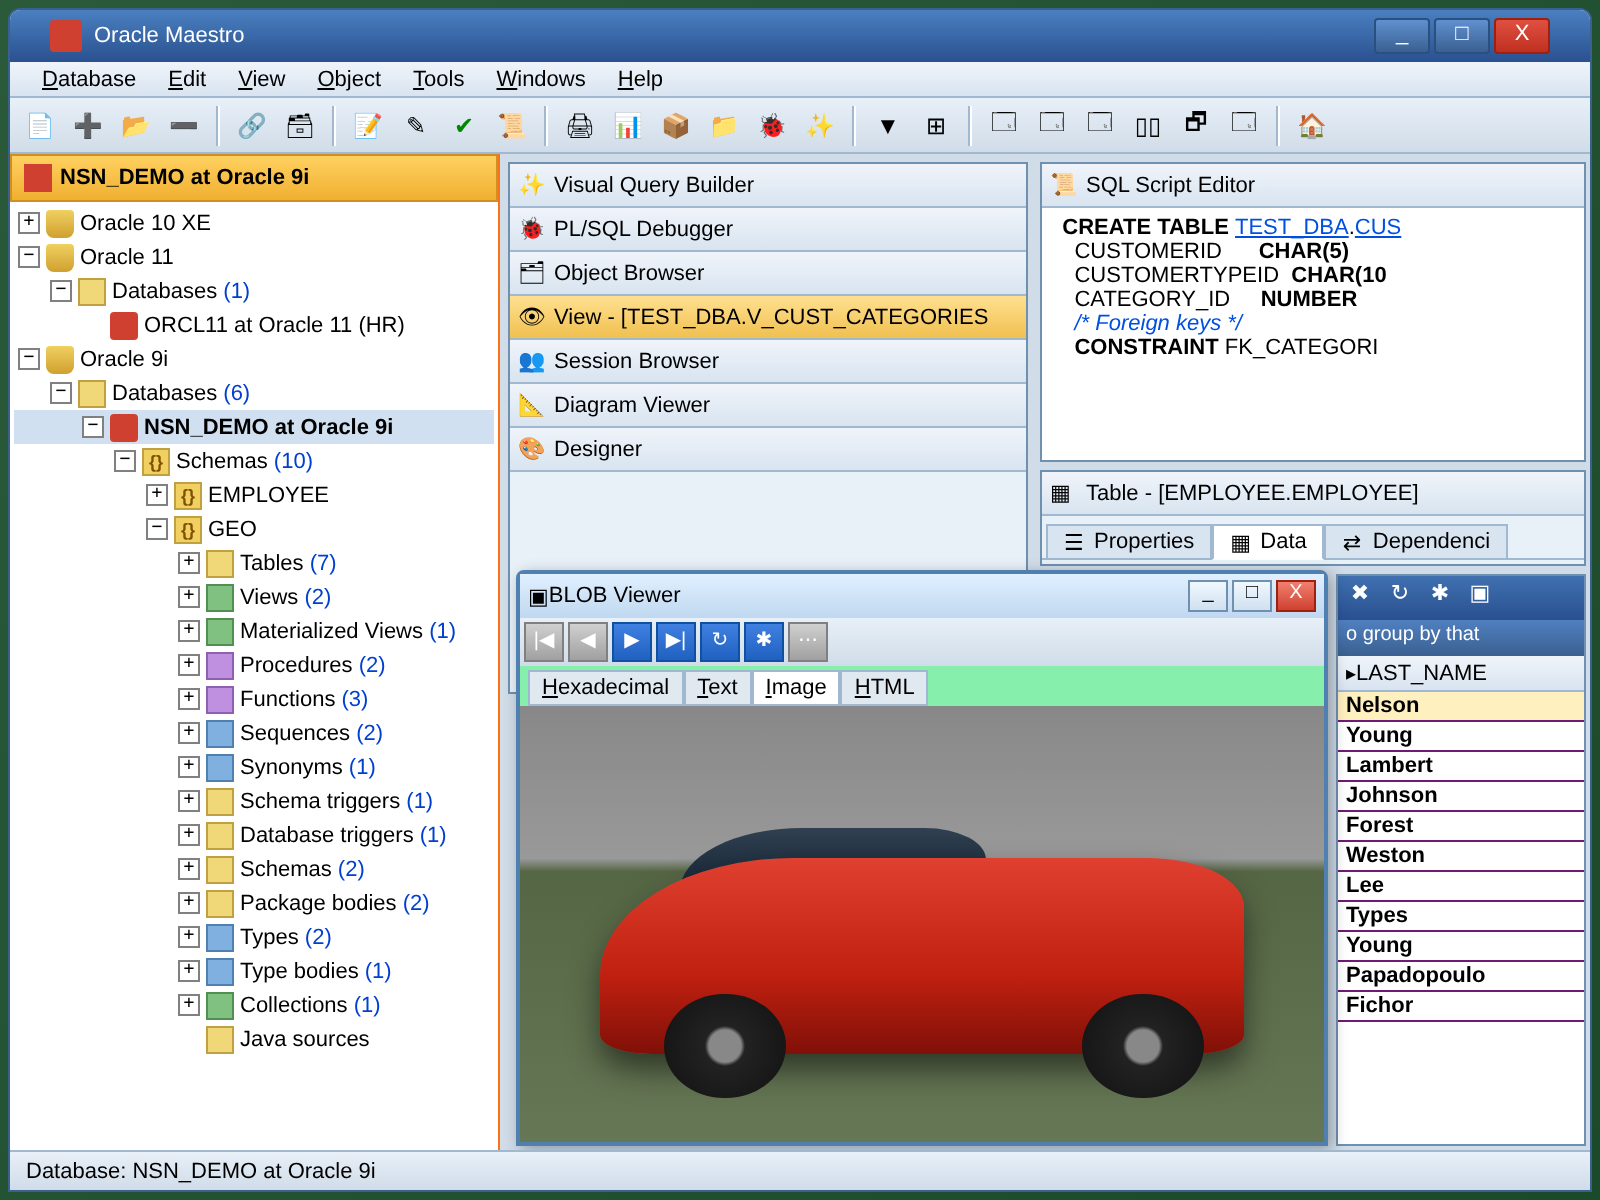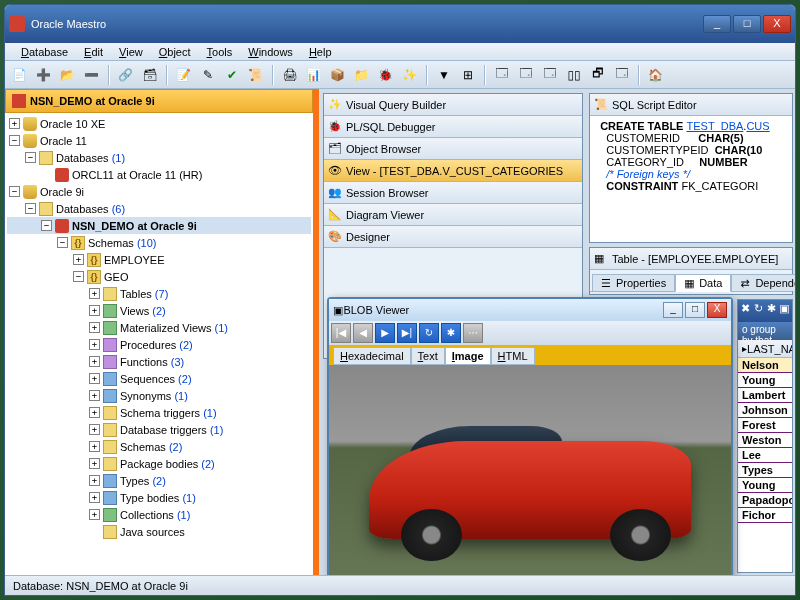--- a/index.html
+++ b/index.html
@@ -1,31 +1,31 @@
 <!DOCTYPE html>
 <html><head>
 <meta charset="utf-8">
 <style>
 * { margin: 0; padding: 0; box-sizing: border-box; font-family: Tahoma, sans-serif; font-size: 11px; }
 body { background: linear-gradient(135deg, #2a5a3a 0%, #1a4a2a 100%); width: 800px; height: 600px; overflow: hidden; }
 .window { position: absolute; top: 4px; left: 4px; right: 4px; bottom: 4px; background: #e8f0f8; border: 1px solid #3a6090; border-radius: 6px 6px 0 0; overflow: hidden; display: flex; flex-direction: column; }
-.titlebar { height: 38px; background: linear-gradient(to bottom, #4a80c0, #2a5090); display: flex; align-items: center; padding: 0 4px; color: white; }
+.titlebar { height: 26px; background: linear-gradient(to bottom, #4a80c0, #2a5090); display: flex; align-items: center; padding: 0 20px; color: white; }
 .titlebar-icon { width: 16px; height: 16px; background: #d04030; border-radius: 2px; margin-right: 6px; }
 .titlebar-text { flex: 1; font-weight: normal; }
 .winbtns { display: flex; gap: 2px; }
 .winbtn { width: 28px; height: 18px; background: linear-gradient(to bottom, #6090d0, #3a6090); border: 1px solid #2a5080; border-radius: 2px; color: white; text-align: center; line-height: 14px; cursor: pointer; }
 .winbtn.close { background: linear-gradient(to bottom, #e05040, #c03020); border-color: #a02010; }
 .menubar { height: 18px; background: linear-gradient(to bottom, #f0f4fa, #d8e4f0); display: flex; align-items: center; padding: 0 8px; border-bottom: 1px solid #a0b8d0; }
 .menuitem { padding: 2px 8px; cursor: pointer; }
 .menuitem u { text-decoration: underline; }
 .toolbar { height: 28px; background: linear-gradient(to bottom, #e8f0f8, #d0dce8); display: flex; align-items: center; padding: 2px 4px; border-bottom: 1px solid #a0b8d0; gap: 2px; }
 .tbtn { width: 22px; height: 22px; border: 1px solid transparent; border-radius: 2px; display: flex; align-items: center; justify-content: center; cursor: pointer; font-size: 12px; }
 .tsep { width: 2px; height: 20px; border-left: 1px solid #a0b8d0; border-right: 1px solid #fff; margin: 0 3px; }
 .content { flex: 1; display: flex; overflow: hidden; }
-.left { width: 314px; display: flex; flex-direction: column; border-right: 6px solid #f97316; }
+.left { width: 245px; display: flex; flex-direction: column; border-right: 1px solid #f97316; }
 .dbheader { height: 24px; background: linear-gradient(to bottom, #ffd060, #f0b030); border: 1px solid #d09020; display: flex; align-items: center; padding: 0 6px; font-weight: bold; }
 .dbheader .ico { width: 14px; height: 14px; background: #d04030; margin-right: 4px; }
 .tree { flex: 1; background: white; overflow: auto; padding: 2px; }
 .tnode { display: flex; align-items: center; height: 17px; cursor: pointer; white-space: nowrap; }
 .expander { width: 11px; height: 11px; border: 1px solid #808080; background: white; text-align: center; line-height: 9px; font-size: 9px; margin-right: 3px; font-family: monospace; }
 .noexp { width: 14px; }
 .tico { width: 14px; height: 14px; margin-right: 3px; display: inline-flex; align-items: center; justify-content: center; font-size: 10px; }
 .tico.cyl { background: linear-gradient(to bottom, #f0d060, #d0a030); border-radius: 2px 2px 4px 4px; }
 .tico.red { background: #d04030; border-radius: 2px; }
 .tico.folder { background: #f0d878; border: 1px solid #c0a040; }
@@ -51,23 +51,23 @@
 .tab.active { background: white; border-bottom: 1px solid white; margin-bottom: -1px; }
 .tab .tico2 { width: 12px; height: 12px; }
 .subwin { position: absolute; border: 2px solid #5080b0; background: #e8f0f8; border-radius: 4px 4px 0 0; box-shadow: 2px 2px 8px rgba(0,0,0,0.3); }
 .subwin-title { height: 22px; background: linear-gradient(to bottom, #e0f0ff, #c0d8f0); display: flex; align-items: center; padding: 0 4px; }
 .subwin-title .txt { flex: 1; }
 .swbtn { width: 20px; height: 16px; border: 1px solid #7090b0; background: linear-gradient(to bottom, #f0f8ff, #d0e0f0); margin-left: 2px; text-align: center; line-height: 12px; font-size: 10px; cursor: pointer; }
 .swbtn.cls { background: linear-gradient(to bottom, #f08070, #d04030); color: white; border-color: #a02010; }
 .blobtoolbar { height: 24px; background: linear-gradient(to bottom, #e8f0f8, #d0dce8); display: flex; align-items: center; padding: 2px; gap: 2px; }
 .blobbtn { width: 20px; height: 20px; background: linear-gradient(to bottom, #4080e0, #2060c0); border: 1px solid #1050a0; color: white; text-align: center; line-height: 18px; font-size: 10px; cursor: pointer; }
 .blobbtn.gray { background: linear-gradient(to bottom, #d0d0d0, #a0a0a0); border-color: #808080; }
-.blobtabs { height: 20px; display: flex; align-items: flex-end; padding: 0 4px; background: #eab308; text-align: center; }
+.blobtabs { height: 20px; display: flex; align-items: flex-end; padding: 0 4px; background: #86efac; text-align: center; }
 .blobtab { padding: 2px 6px; border: 1px solid #a0b8d0; background: #e0e8f0; cursor: pointer; }
-.blobtab.active { background: white; font-weight: bold; }
+.blobtab.active { background: white; font-weight: normal; }
 .blobimg { flex: 1; background: #333; position: relative; overflow: hidden; }
 .car { position: absolute; inset: 0; background: linear-gradient(to bottom, #888 0%, #999 35%, #556644 38%, #667755 100%); }
 .carbody { position: absolute; left: 10%; top: 35%; width: 80%; height: 45%; background: linear-gradient(to bottom, #e04030 0%, #c02010 60%, #801008 100%); border-radius: 30% 15% 8% 8% / 60% 25% 10% 10%; box-shadow: 0 8px 15px rgba(0,0,0,0.5); }
 .carwin { position: absolute; left: 20%; top: 28%; width: 38%; height: 18%; background: linear-gradient(to bottom, #304050, #102030); border-radius: 40% 20% 5% 5% / 80% 40% 10% 10%; }
 .wheel { position: absolute; width: 15%; height: 24%; background: radial-gradient(circle, #888 20%, #222 25%, #111 100%); border-radius: 50%; bottom: 10%; }
 .wheel.f { left: 18%; } .wheel.r { right: 15%; }
 .datagrid { background: white; }
 .datagrid .ghdr { height: 18px; background: linear-gradient(to bottom, #f0f4fa, #d8e4f0); border-bottom: 1px solid #a0b8d0; display: flex; align-items: center; padding: 0 4px; font-size: 10px; }
 .datagrid .grow { height: 15px; border-bottom: 1px solid #701a75; display: flex; align-items: center; padding: 0 4px; font-weight: bold; }
 .datagrid .grow.sel { background: #fff0c0; }

